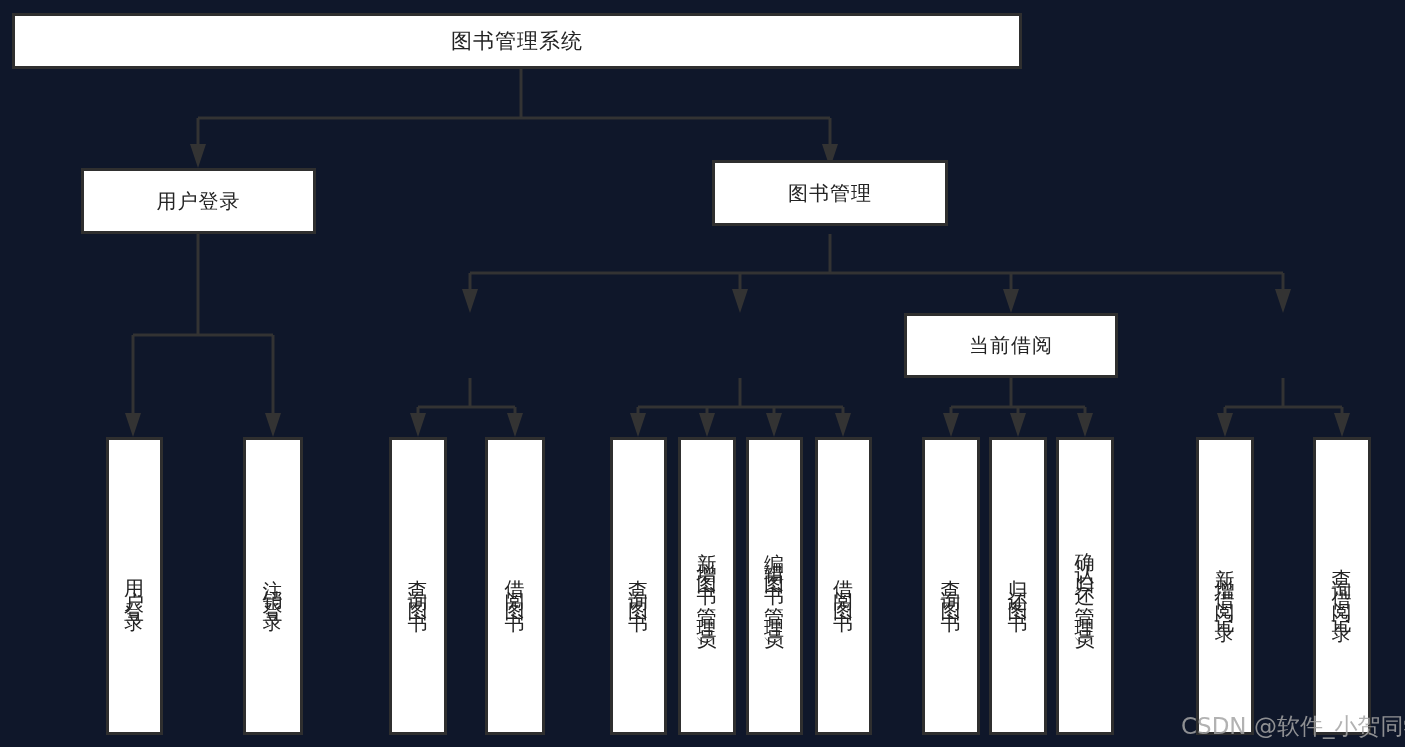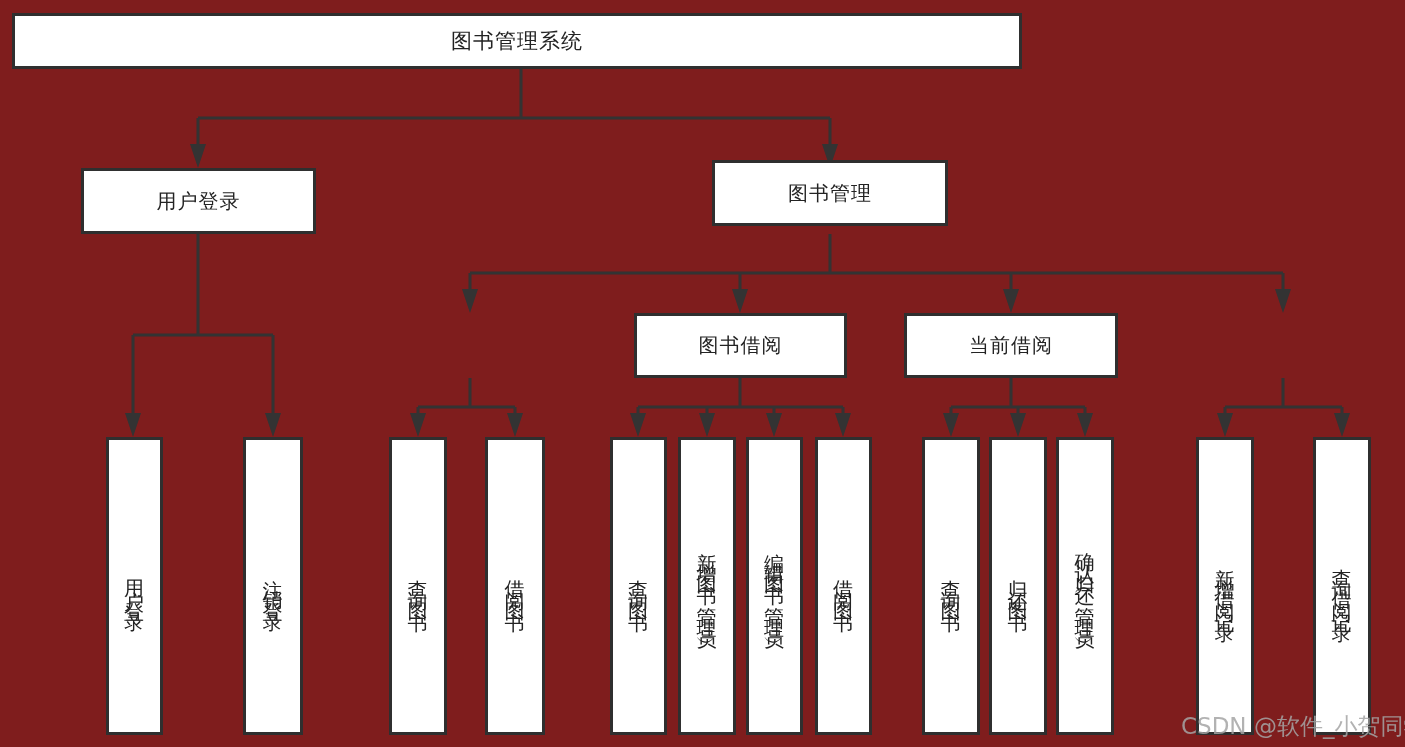--- a/index.html
+++ b/index.html
@@ -4,21 +4,21 @@
 <style>
   html, body {
     margin: 0;
     padding: 0;
     background: #ffffff;
   }
   .canvas {
     position: relative;
     width: 1405px;
     height: 747px;
-    background: #7f1d1d;
+    background: #0f172a;
     font-family: "DejaVu Sans", "Liberation Sans", sans-serif;
     overflow: hidden;
   }
   .wires {
     position: absolute;
     left: 0;
     top: 0;
     width: 1405px;
     height: 747px;
     pointer-events: none;
@@ -94,21 +94,20 @@
       <polygon points="1217,413 1233,413 1225,437"></polygon>
       <polygon points="1334,413 1350,413 1342,437"></polygon>
     </g>
   </svg>
 
   <div class="box root" style="left:12px; top:13px; width:1010px; height:56px;">图书管理系统</div>
 
   <div class="box" style="left:81px; top:168px; width:235px; height:66px;">用户登录</div>
   <div class="box" style="left:712px; top:160px; width:236px; height:66px;">图书管理</div>
 
-  <div class="box" style="left:634px; top:313px; width:213px; height:65px;">图书借阅</div>
   <div class="box" style="left:904px; top:313px; width:214px; height:65px;">当前借阅</div>
 
   <div class="box leaf" style="left:106px; top:437px; width:57px; height:298px;">用户登录</div>
   <div class="box leaf" style="left:243px; top:437px; width:60px; height:298px;">注销登录</div>
 
   <div class="box leaf" style="left:389px; top:437px; width:58px; height:298px;">查询图书</div>
   <div class="box leaf" style="left:485px; top:437px; width:60px; height:298px;">借阅图书</div>
 
   <div class="box leaf" style="left:610px; top:437px; width:57px; height:298px;">查询图书</div>
   <div class="box leaf" style="left:678px; top:437px; width:58px; height:298px;">新增图书（管理员）</div>

